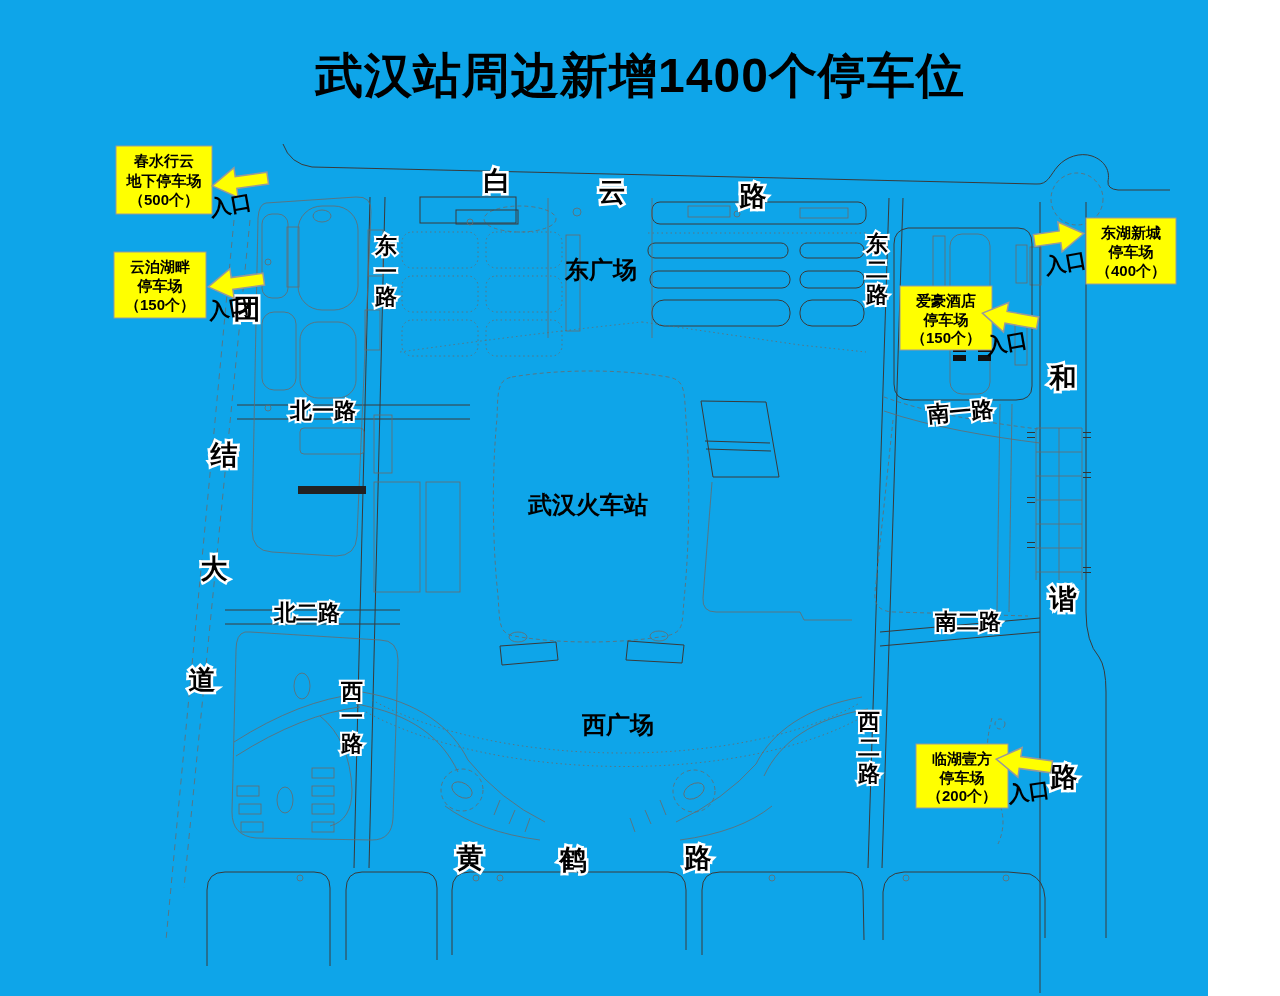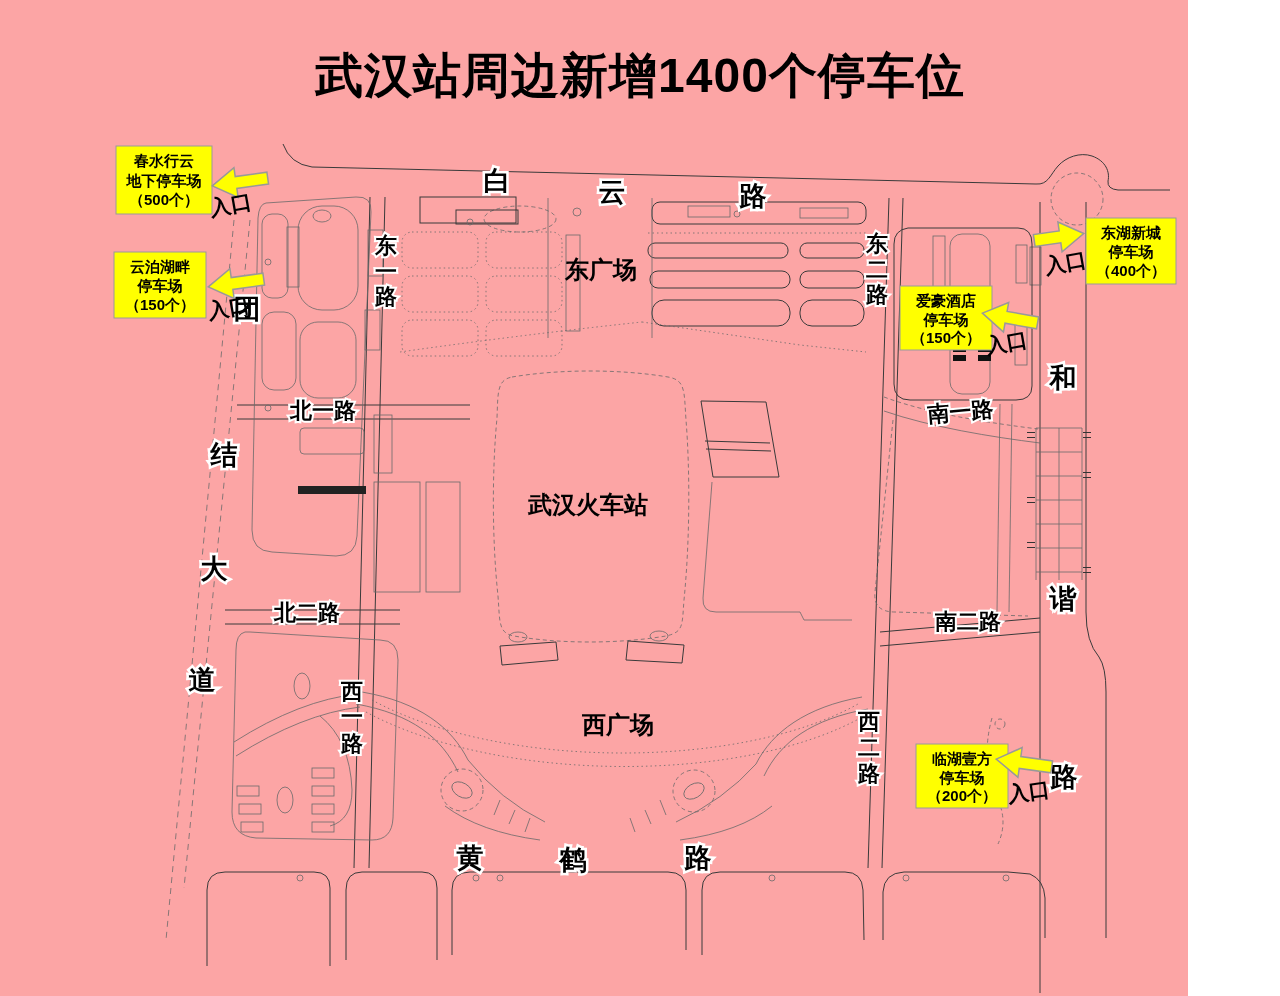--- a/index.html
+++ b/index.html
@@ -1,17 +1,17 @@
 <!DOCTYPE html>
 <html><head>
 <meta charset="utf-8">
 <style>
   html,body{margin:0;padding:0;background:#ffffff;}
-  .stage{position:relative;width:1188px;height:996px;background:#fca5a5;overflow:hidden;
-         font-family:"Liberation Sans",sans-serif;}
+  .stage{position:relative;width:1188px;height:996px;background:#0ea5e9;overflow:hidden;
+         font-family:"Liberation Sans",sans-serif;padding-left:20px;}
   svg{position:absolute;inset:0;}
   svg text{font-family:"Liberation Sans",sans-serif;font-weight:bold;fill:#000;}
   .title{font-size:48px;font-weight:bold;letter-spacing:1px;}
   .roadchar{font-size:27px;paint-order:stroke;stroke:#fff;stroke-width:5px;}
   .roadsm{font-size:22px;paint-order:stroke;stroke:#fff;stroke-width:4px;}
   .place{font-size:24px;}
   .entrance{font-size:21px;}
   .boxline{font-size:15px;}
   .thin{fill:none;stroke:#3a3a3a;stroke-width:1;}
   .thin2{fill:none;stroke:#6a6a6a;stroke-width:0.8;}

